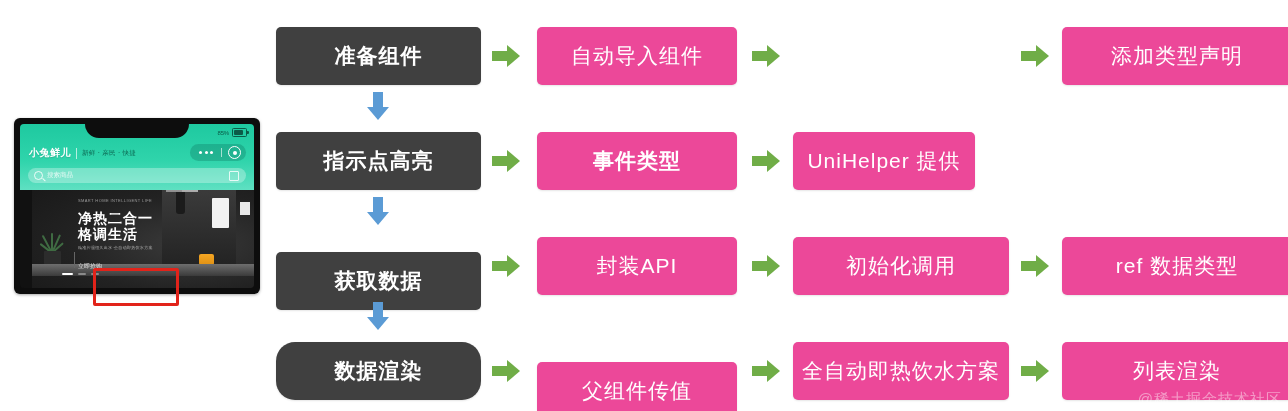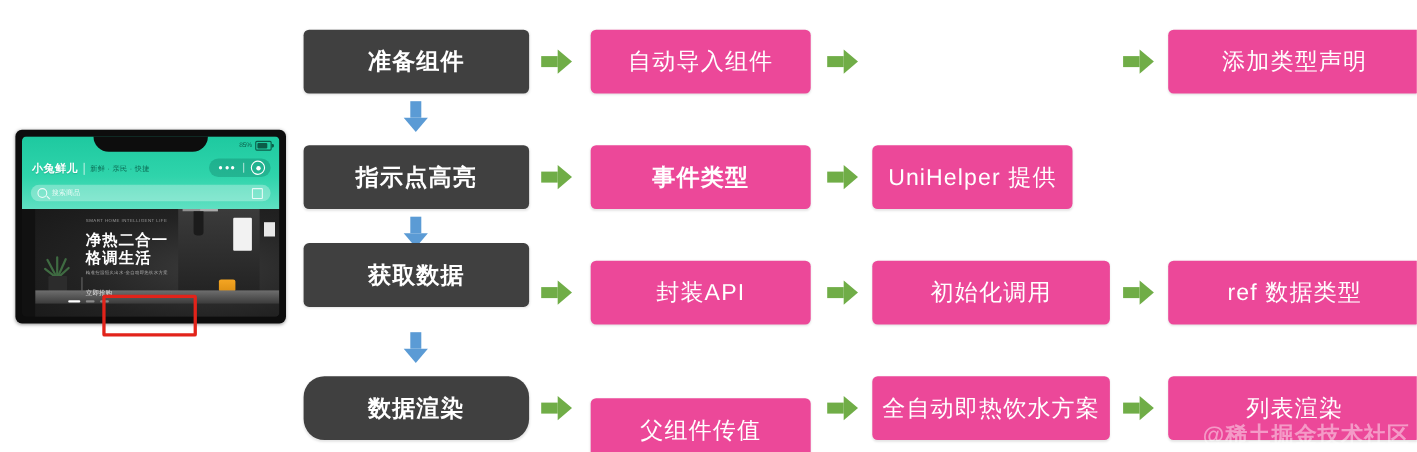--- a/index.html
+++ b/index.html
@@ -129,22 +129,22 @@
   .arrow-right .head{position:absolute;right:0;top:0;width:0;height:0;
     border-top:11px solid transparent;border-bottom:11px solid transparent;border-left:13px solid #70AD47;}
 
   .arrow-down{position:absolute;width:22px;height:28px;}
   .arrow-down .shaft{position:absolute;left:6px;top:0;width:10px;height:15px;background:#5B9BD5;}
   .arrow-down .head{position:absolute;left:0;bottom:0;width:0;height:0;
     border-left:11px solid transparent;border-right:11px solid transparent;border-top:13px solid #5B9BD5;}
 
   .watermark{
     position:absolute;right:6px;bottom:2px;
-    font-size:20px;color:rgba(255,255,255,.45);letter-spacing:1px;
-    pointer-events:none;user-select:none;font-weight:bold;
+    font-size:15px;color:rgba(255,255,255,.45);letter-spacing:1px;
+    pointer-events:none;user-select:none;
   }
 </style>
 </head>
 <body>
 
 <div id="phone-mockup">
   <div class="phone-screen">
 
     <div class="phone-topbar">
       <div class="notch"></div>
@@ -256,21 +256,21 @@
     <span class="shaft"></span>
       <span class="head"></span>
     </div>
   <div class="node green" style="left:793px;top:132px;width:182px;height:58px;">UniHelper 提供</div>
 
   <div class="arrow-down" style="left:367px;top:197px;">
     <span class="shaft"></span>
       <span class="head"></span>
     </div>
 
-  <div class="node blue" style="left:276px;top:221px;width:205px;height:58px;">获取数据</div>
+  <div class="node blue" style="left:276px;top:252px;width:205px;height:58px;">获取数据</div>
   <div class="arrow-right" style="left:492px;top:255px;">
     <span class="shaft"></span>
       <span class="head"></span>
     </div>
   <div class="node green" style="left:537px;top:237px;width:200px;height:58px;">封装API</div>
   <div class="arrow-right" style="left:752px;top:255px;">
     <span class="shaft"></span>
       <span class="head"></span>
     </div>
   <div class="node green" style="left:793px;top:237px;width:216px;height:58px;">初始化调用</div>

